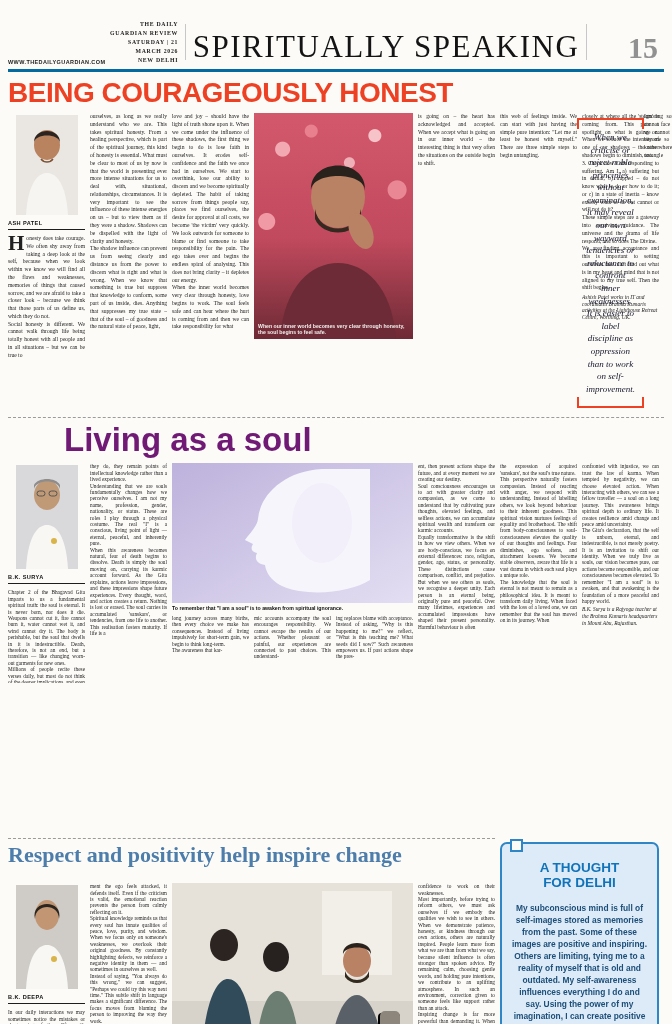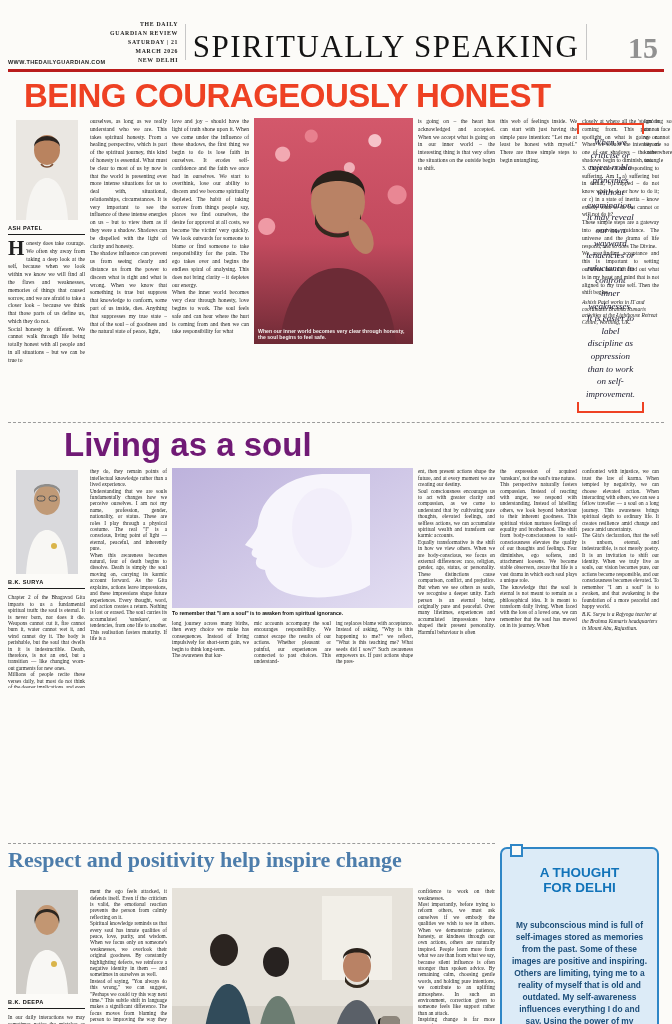--- a/index.html
+++ b/index.html
@@ -1,32 +1,32 @@
 <!DOCTYPE html>
 <html><head>
 <meta charset="utf-8">
 <style>
   html,body{margin:0;padding:0;background:#666;}
   .page{width:672px;height:1024px;margin:0 auto;background:#fcfbf8;box-sizing:border-box;
         padding:6px 8px;position:relative;overflow:hidden;color:#1c1c1c;
         font-family:"Liberation Serif", serif;}
   
-  .masthead{display:flex;align-items:flex-end;border-bottom:3px solid #b91c1c;
+  .masthead{display:flex;align-items:flex-end;border-bottom:3px solid #0369a1;
             padding:14px 0 4px;}
   .m-url{font-family:"Liberation Sans",sans-serif;font-size:5.5px;font-weight:bold;
          letter-spacing:.4px;width:132px;color:#222;}
   .m-block{text-align:right;font-size:5.8px;font-weight:bold;letter-spacing:.7px;
            line-height:1.55;color:#222;}
   .m-div{width:1px;background:#c7c7c7;height:36px;margin:0 7px;align-self:center;}
   .m-title{flex:1;text-align:center;font-size:31px;letter-spacing:1.5px;color:#141414;
            white-space:nowrap;font-weight:normal;}
   .m-page{font-size:30px;font-weight:bold;color:#919191;padding:0 6px 0 2px;margin-left:32px;}
   
-  .h1-red{font-family:"Liberation Sans",sans-serif;font-weight:bold;font-size:33px;
-          letter-spacing:-.5px;margin:7px 16px 6px;line-height:1;}
+  .h1-red{font-family:"Liberation Sans",sans-serif;font-weight:bold;font-size:28px;
+          letter-spacing:-.5px;margin:7px 0 6px;line-height:1;}
   .h2-purple{font-family:"Liberation Sans",sans-serif;font-weight:bold;font-size:33px;
              margin:5px 0 7px;padding-left:56px;line-height:1;}
   .h3-blue{font-weight:bold;font-size:22px;margin:1px 0 16px;line-height:1.1;}
   
   .cols{display:flex;gap:5px;}
   .col{width:77px;flex:none;overflow:hidden;}
   .txt{font-size:5.6px;line-height:7.8px;text-align:justify;white-space:pre-line;color:#212121;}
   .dense .txt{font-size:5.3px;line-height:6.4px;}
   .att{font-size:5.4px;line-height:6.6px;font-style:italic;margin-top:2px;color:#212121;
        text-align:left;}
@@ -78,21 +78,21 @@
   
   .art3{display:flex;gap:5px;margin-top:2px;}
   .art3-left{width:487px;flex:none;}
   .body3 .col{height:318px;}
   
   .thought{width:159px;flex:none;box-sizing:border-box;height:346px;background:#dcebf7;
            border:2px solid #2f86c6;border-radius:7px;padding:16px 9px;position:relative;
            font-family:"Liberation Sans",sans-serif;}
   .t-notch{position:absolute;width:9px;height:9px;border:2px solid #2f86c6;background:#fcfbf8;}
   .t-notch.tl{top:-5px;left:8px;}
-  .t-title{text-align:center;font-weight:bold;font-size:13.5px;line-height:15px;margin-bottom:24px;}
+  .t-title{text-align:center;font-weight:bold;font-size:13.5px;line-height:15px;margin-bottom:12px;}
   .t-body{font-weight:bold;font-size:8.4px;line-height:12px;text-align:center;}
 </style>
 </head>
 <body>
 
 <div class="page">
 
   <div class="masthead">
     <div class="m-url">WWW.THEDAILYGUARDIAN.COM</div>
     <div class="m-block">

